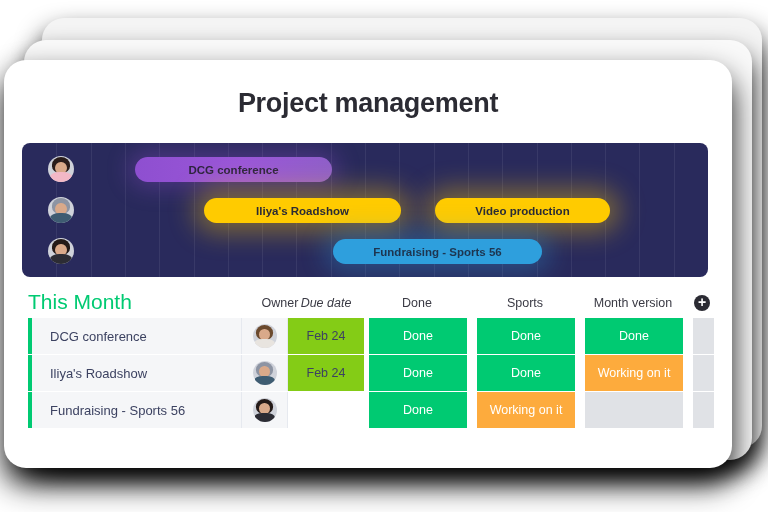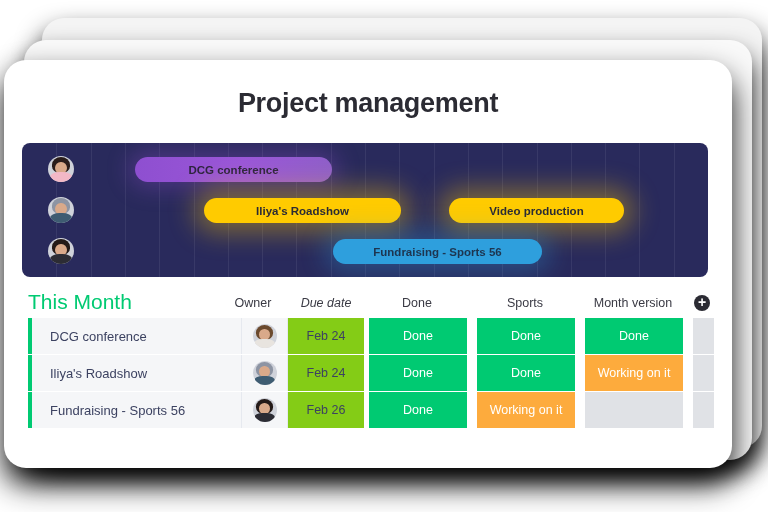--- a/index.html
+++ b/index.html
@@ -309,21 +309,21 @@
             <div class="avatar" style="background: rgb(207, 210, 218);">
               <div class="av-inner">
                 <div class="av-hair" style="background: rgb(141, 148, 163);"></div>
                 <div class="av-face"></div>
                 <div class="av-body" style="background: rgb(62, 92, 114);"></div>
               </div>
             </div>
             <div class="gbar yellow" style="left: 182px; width: 197px;">
               <span>Iliya's Roadshow</span>
             </div>
-            <div class="gbar yellow" style="left: 427px; width: 175px; justify-content: center;">
+            <div class="gbar yellow" style="left: 413px; width: 175px; justify-content: center;">
               <span>Video production</span>
             </div>
           </div>
           <div class="tl-row r2">
             <div class="avatar" style="background: rgb(207, 210, 218);">
               <div class="av-inner">
                 <div class="av-hair" style="background: rgb(36, 26, 24);"></div>
                 <div class="av-face"></div>
                 <div class="av-body" style="background: rgb(44, 44, 52);"></div>
               </div>
@@ -332,21 +332,21 @@
               <span>Fundraising - Sports 56</span>
             </div>
           </div>
         </div>
     </div>
 
     <div id="board">
       <div id="board-header">
         <div id="group-title">This Month</div>
         <div id="board-column-heads">
-            <div class="col-head" style="left: 208px; width: 46px; text-align: center;">Owner</div>
+            <div class="col-head" style="left: 235px; width: 46px; text-align: center;">Owner</div>
             <div class="col-head" style="left: 266px; width: 76px; font-style: italic;">Due date</div>
             <div class="col-head" style="left: 345px; width: 100px;">Done</div>
             <div class="col-head" style="left: 453px; width: 100px;">Sports</div>
             <div class="col-head" style="left: 561px; width: 100px;">Month version</div>
           </div>
         <div id="plus-icon">+</div>
       </div>
       <div id="board-rows">
           <div class="board-row">
             <div class="row-accent" style="background: rgb(0, 202, 114);"></div>
@@ -389,21 +389,20 @@
             <div class="cell cell-name">Fundraising - Sports 56</div>
             <div class="cell cell-owner">
               <div class="avatar" style="background: rgb(207, 210, 218);">
                 <div class="av-inner">
                   <div class="av-hair" style="background: rgb(36, 26, 24);"></div>
                   <div class="av-face"></div>
                   <div class="av-body" style="background: rgb(44, 44, 52);"></div>
                 </div>
               </div>
             </div>
-            <div class="cell cell-date">Feb 26</div>
             <div class="cell cell-status s0 st-done" style="background: rgb(0, 202, 114);">Done</div>
             <div class="cell cell-status s1 st-working" style="background: rgb(253, 171, 61);">Working on it</div>
             <div class="cell cell-status s2 st-empty" style="background: rgb(224, 226, 230);"></div>
             <div class="cell cell-extra"></div>
           </div>
         </div>
     </div>
 
   </div>
 </div>

